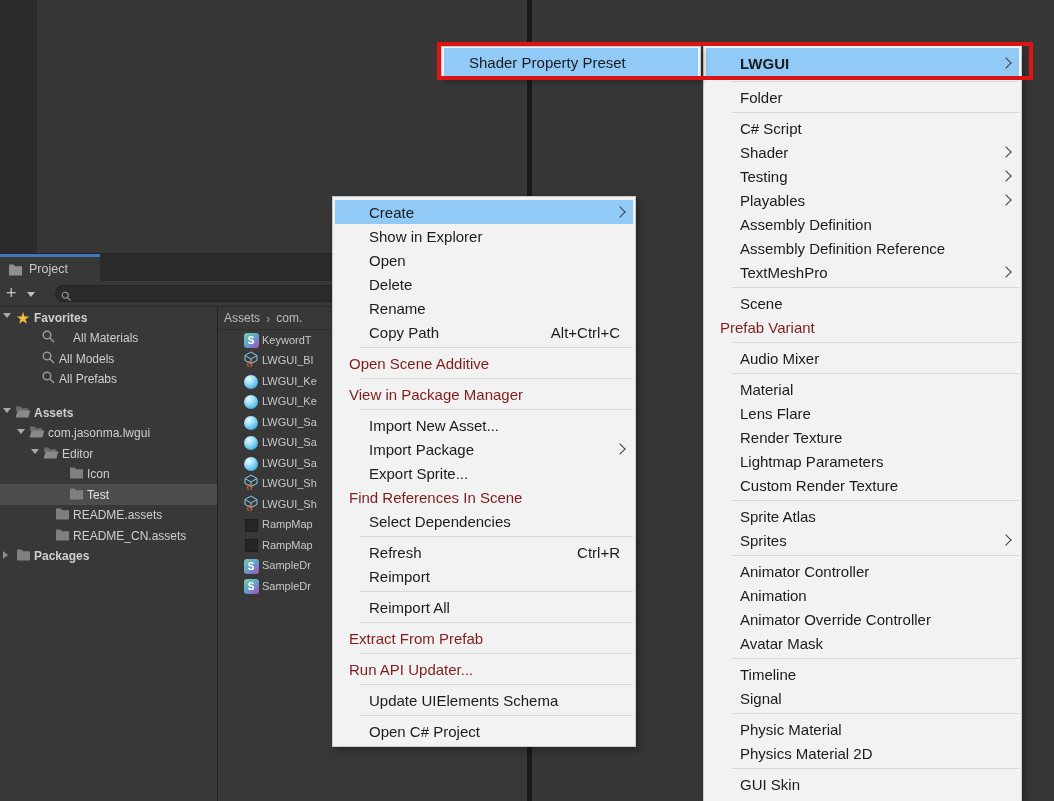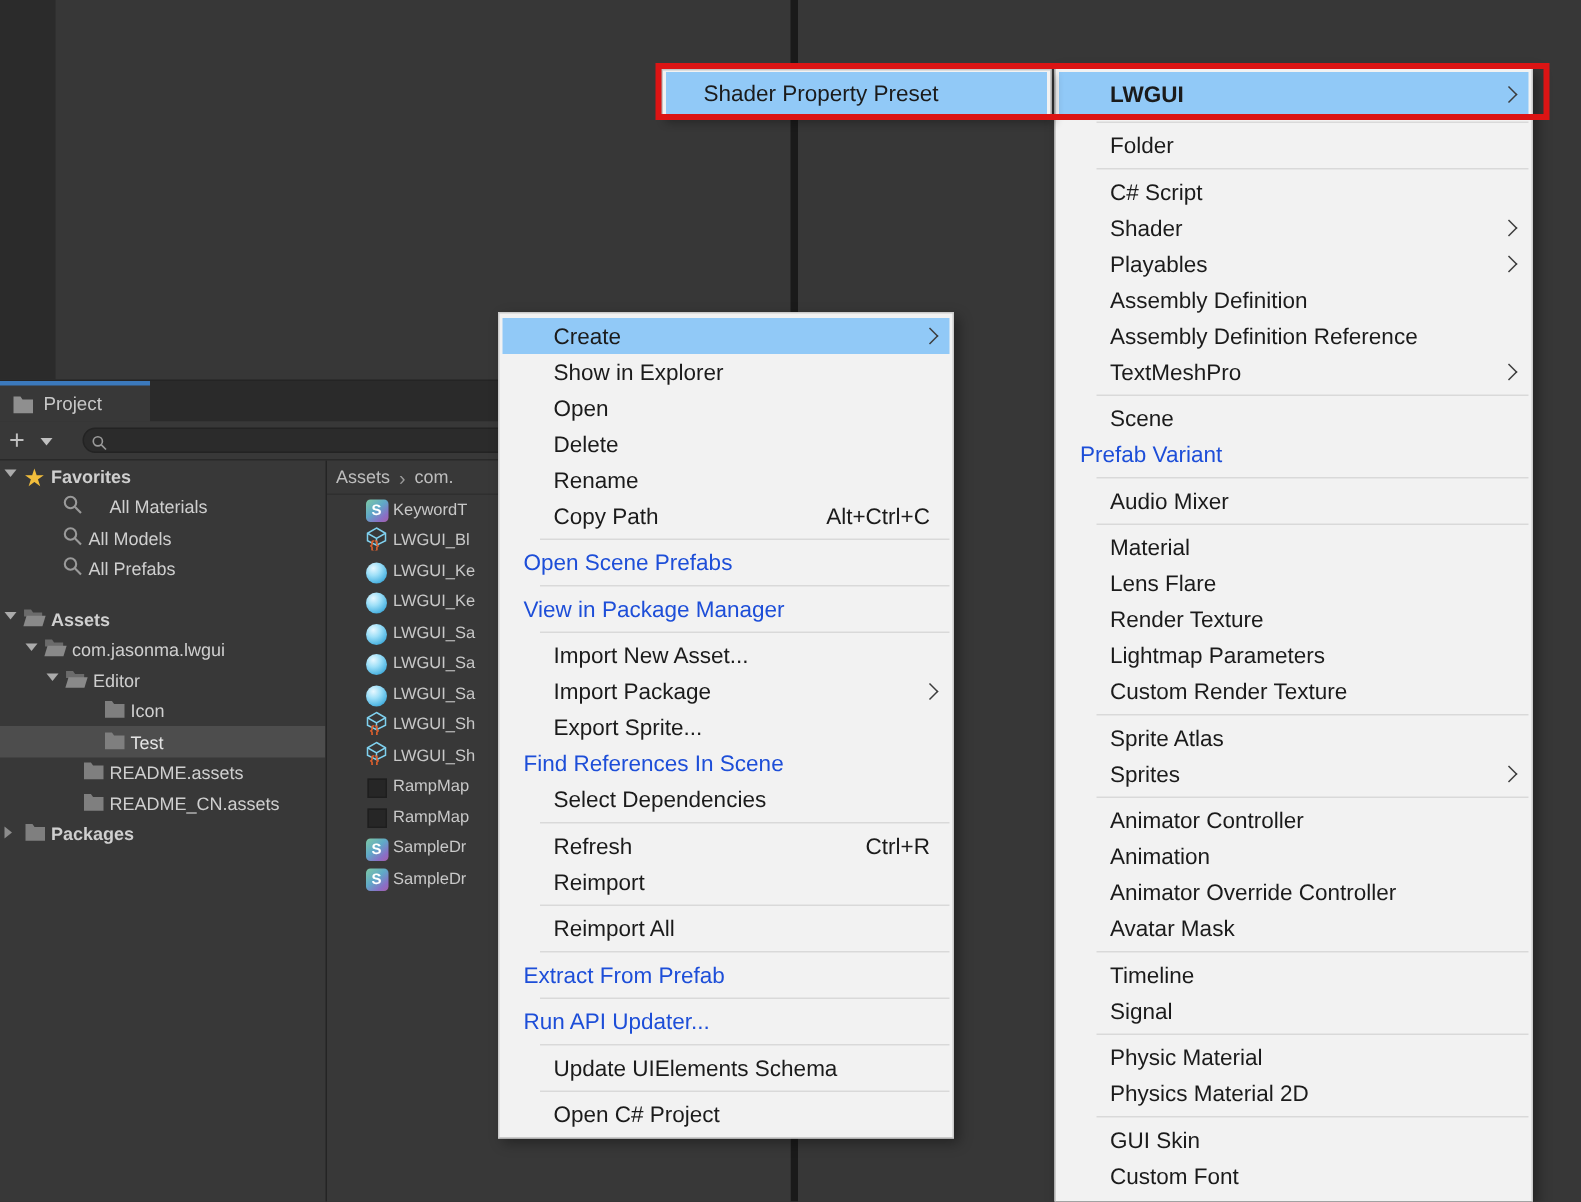--- a/index.html
+++ b/index.html
@@ -44,26 +44,26 @@
   .file-row{position:relative;height:20.5px;white-space:nowrap;}
   .f-icon{position:absolute;left:25px;top:2.5px;width:16px;height:16px;display:inline-flex;align-items:center;justify-content:center;}
   .f-label{position:absolute;left:44px;top:3.5px;font-size:11px;color:#C8C8C8;}
 
   .mat-sphere{width:14px;height:14px;border-radius:50%;background:radial-gradient(circle at 35% 28%, #E8F8FF 0%, #9FE0F8 35%, #54B8E4 70%, #1E7FAF 100%);}
   .script-chip{width:15px;height:15px;border-radius:3px;background:linear-gradient(140deg,#7FC9A4 0%,#5FA8C8 45%,#8A6EC6 78%,#A55FA8 100%);color:#FFF;font-size:10px;font-weight:bold;display:flex;align-items:center;justify-content:center;line-height:15px;}
   .tex-thumb{width:13px;height:13px;background:#262626;border:1px solid #1E1E1E;box-sizing:border-box;}
 
   
   .menu{position:absolute;background:#F2F2F2;border:1px solid #CBCBCB;box-sizing:border-box;box-shadow:3px 3px 8px rgba(0,0,0,0.35);}
-  .create-menu{left:332px;top:208px;width:304px;z-index:10;padding:3px 0;}
+  .create-menu{left:332px;top:196px;width:304px;z-index:10;padding:3px 0;}
   .lwgui-menu{left:703px;top:45px;width:319px;height:757px;z-index:15;padding:2px 0;overflow:hidden;}
   .mi{position:relative;height:24px;display:flex;align-items:center;padding:0 15px 0 36px;font-size:15px;color:#1B1B1B;box-sizing:border-box;z-index:0;}
   .mi.tall{height:30px;font-weight:bold;}
   .mi.hl::before{content:'';position:absolute;top:0;bottom:0;left:2px;right:2px;background:#91C9F7;z-index:-1;}
-  .mi.dis{color:#1d4ed8;padding-left:16px;}
+  .mi.dis{color:#7f1d1d;padding-left:16px;}
   .mi .sc{position:absolute;right:15px;}
   .chev{position:absolute;right:11px;top:50%;width:7px;height:7px;border-top:1.6px solid #3C3C3C;border-right:1.6px solid #3C3C3C;transform:translateY(-50%) rotate(45deg);}
   .msep{height:1px;background:#D9D9D9;margin:3px 2px 3px 27px;}
 
   
   .float-menu{position:absolute;left:441px;top:46px;width:260px;height:33px;background:#F2F2F2;border:1px solid #C6C6C6;box-sizing:border-box;z-index:20;box-shadow:2px 3px 6px rgba(0,0,0,0.3);padding:1px 0;}
   .float-menu .mi{height:29px;padding-left:27px;}
 
   
   .redbox{position:absolute;left:437px;top:42px;width:596px;height:38px;border:4px solid #DC1414;box-sizing:border-box;z-index:30;}
@@ -324,21 +324,21 @@
     </div>
     <div class="mi">
       <span>Rename</span>
     </div>
     <div class="mi">
       <span>Copy Path</span>
       <span class="sc">Alt+Ctrl+C</span>
     </div>
     <div class="msep"></div>
     <div class="mi dis">
-      <span>Open Scene Prefabs</span>
+      <span>Open Scene Additive</span>
     </div>
     <div class="msep"></div>
     <div class="mi dis">
       <span>View in Package Manager</span>
     </div>
     <div class="msep"></div>
     <div class="mi">
       <span>Import New Asset...</span>
     </div>
     <div class="mi">
@@ -392,20 +392,24 @@
     <div class="msep"></div>
     <div class="mi">
       <span>Folder</span>
     </div>
     <div class="msep"></div>
     <div class="mi">
       <span>C# Script</span>
     </div>
     <div class="mi">
       <span>Shader</span>
+      <span class="chev"></span>
+    </div>
+    <div class="mi">
+      <span>Testing</span>
       <span class="chev"></span>
     </div>
     <div class="mi">
       <span>Playables</span>
       <span class="chev"></span>
     </div>
     <div class="mi">
       <span>Assembly Definition</span>
     </div>
     <div class="mi">

